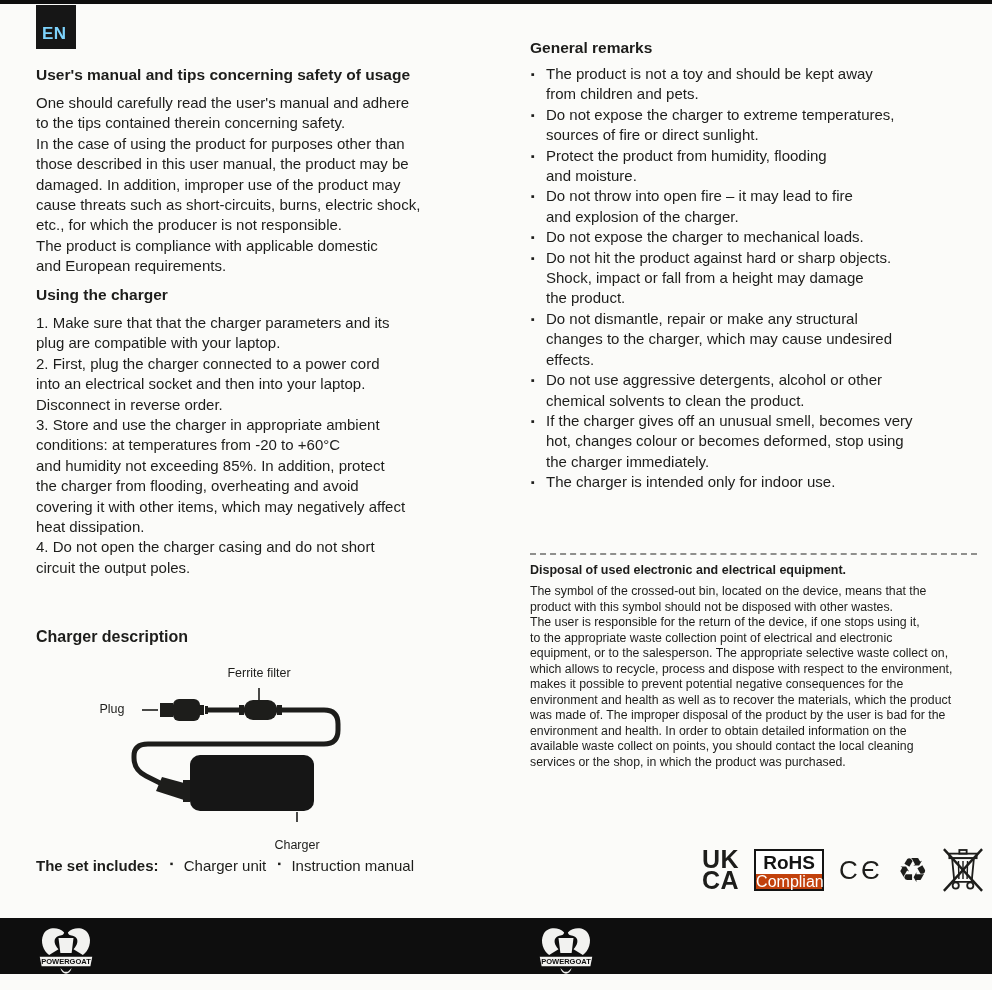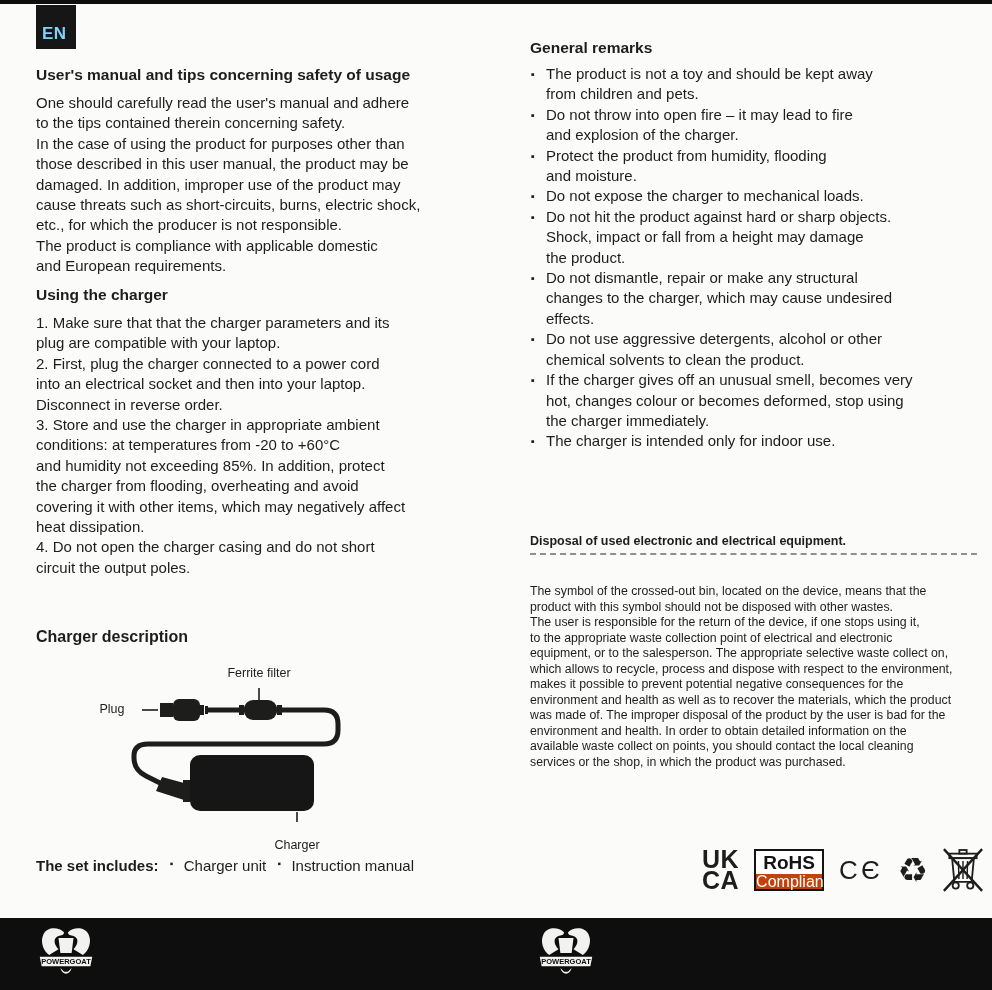--- a/index.html
+++ b/index.html
@@ -46,21 +46,21 @@
   .diagram .lbl{position:absolute;font-size:12.5px;color:#1d1d1b;white-space:nowrap;}
   
   .marks{display:flex;align-items:center;gap:15px;}
   .ukca{font-weight:bold;font-size:25px;line-height:21px;letter-spacing:.5px;}
   .rohs{border:2.5px solid #141414;width:66px;text-align:center;}
   .rohs-top{background:#fff;color:#141414;font-weight:bold;font-size:19px;line-height:23px;}
   .rohs-bottom{background:#c2410c;color:#fff;font-size:16px;line-height:15px;}
   .ce{font-size:26px;font-weight:500;letter-spacing:3px;}
   .recycle{font-size:34px;line-height:34px;}
   
-  .footer-bar{position:absolute;left:0;top:918px;width:992px;height:72px;background:#0e0e0e;}
+  .footer-bar{position:absolute;left:0;top:918px;width:992px;height:56px;background:#0e0e0e;}
   .goat{position:absolute;top:6px;width:60px;height:58px;}
 </style>
 </head>
 <body>
 
 <div class="page">
 
   <div class="top-strip"></div>
 
   <div class="en-badge">
@@ -128,42 +128,44 @@
   <p class="abs left-col set-includes" style="top:857px;">
     <b>The set includes:</b>
     <span class="item">Charger unit</span>
     <span class="item">Instruction manual</span>
   </p>
 
   <h2 class="abs right-col" style="top:39px;">General remarks</h2>
   <ul class="abs right-col remarks" style="top:64px;">
     <li>The product is not a toy and should be kept away
 from children and pets.</li>
+    <li>Do not expose the charger to extreme temperatures,
+sources of fire or direct sunlight.</li>
+    <li>Protect the product from humidity, flooding
+and moisture.</li>
     <li>Do not throw into open fire – it may lead to fire
 and explosion of the charger.</li>
-    <li>Protect the product from humidity, flooding
-and moisture.</li>
     <li>Do not expose the charger to mechanical loads.</li>
     <li>Do not hit the product against hard or sharp objects.
 Shock, impact or fall from a height may damage
 the product.</li>
     <li>Do not dismantle, repair or make any structural
 changes to the charger, which may cause undesired
 effects.</li>
     <li>Do not use aggressive detergents, alcohol or other
 chemical solvents to clean the product.</li>
     <li>If the charger gives off an unusual smell, becomes very
 hot, changes colour or becomes deformed, stop using
 the charger immediately.</li>
     <li>The charger is intended only for indoor use.</li>
   </ul>
 
   <hr class="abs right-col dashed-divider" style="top:545px;">
 
-  <h3 class="abs right-col small-head" style="top:534px;">Disposal of used electronic and electrical equipment.</h3>
+  <h3 class="abs right-col small-head" style="top:563px;">Disposal of used electronic and electrical equipment.</h3>
   <p class="abs right-col small-text" style="top:584px;">The symbol of the crossed-out bin, located on the device, means that the
 product with this symbol should not be disposed with other wastes.
 The user is responsible for the return of the device, if one stops using it,
 to the appropriate waste collection point of electrical and electronic
 equipment, or to the salesperson. The appropriate selective waste collect on,
 which allows to recycle, process and dispose with respect to the environment,
 makes it possible to prevent potential negative consequences for the
 environment and health as well as to recover the materials, which the product
 was made of. The improper disposal of the product by the user is bad for the
 environment and health. In order to obtain detailed information on the

